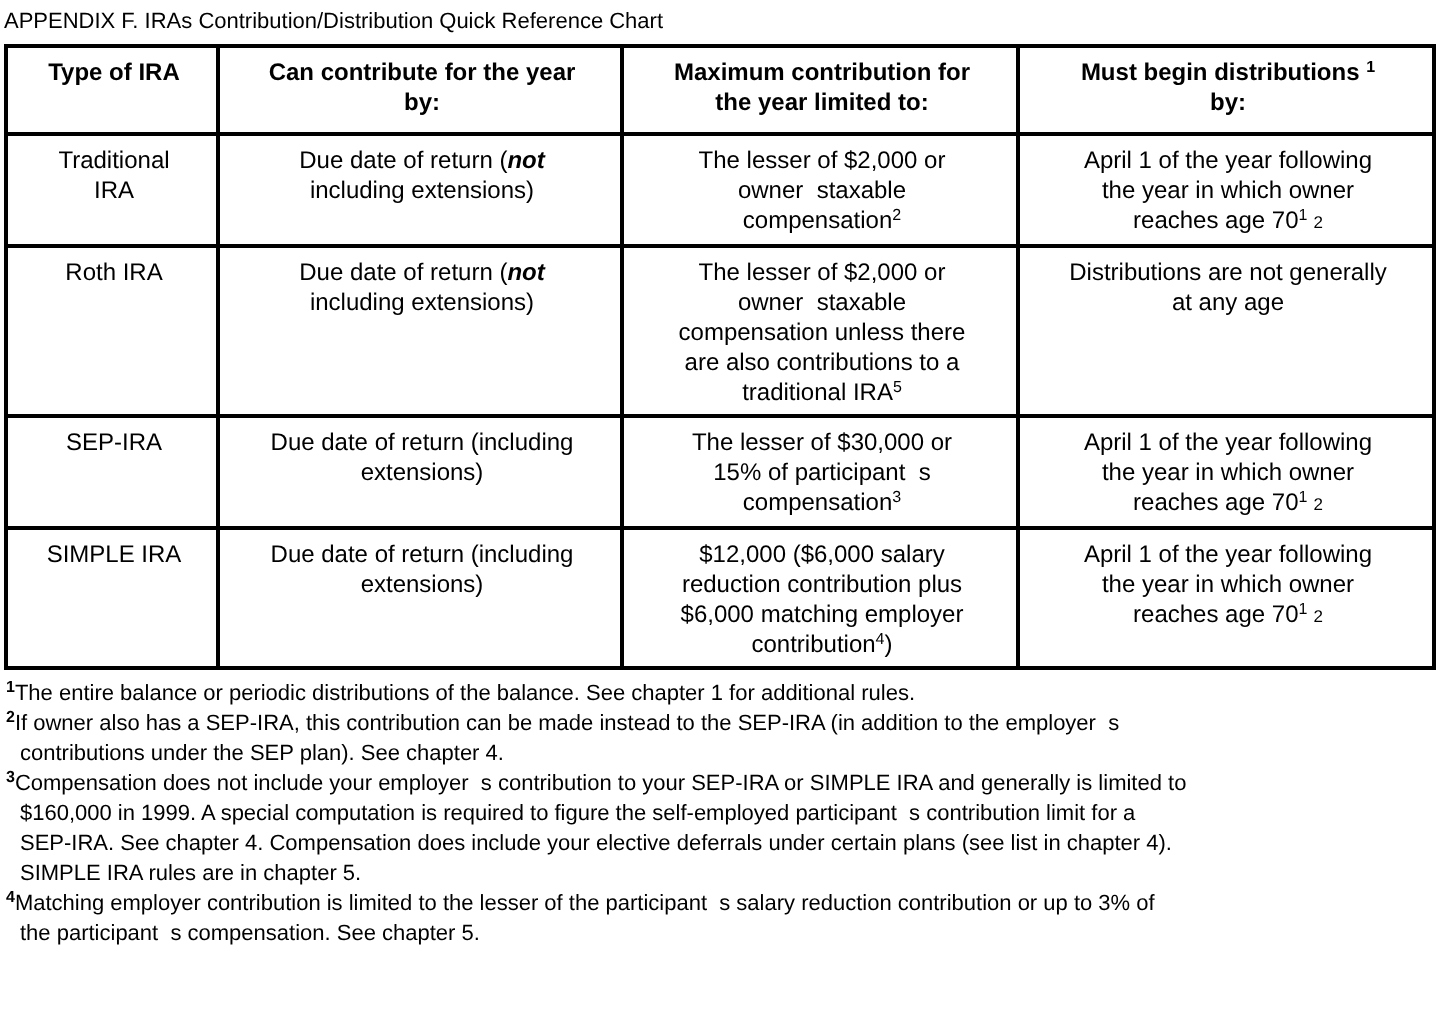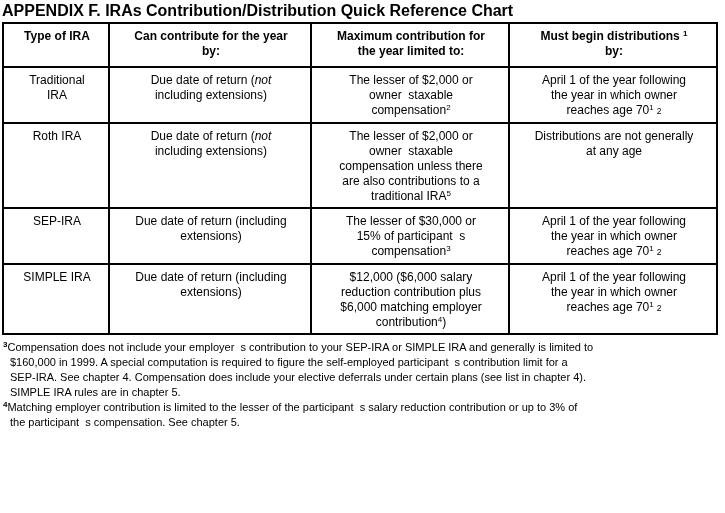--- a/index.html
+++ b/index.html
@@ -9,21 +9,21 @@
   }
   *{box-sizing:border-box;margin:0;padding:0;}
   html,body{background:var(--bg);}
   body{
     width:725px;height:513px;overflow:hidden;
     font-family:"Liberation Sans","DejaVu Sans",sans-serif;
     color:var(--text);
   }
   .page{width:725px;height:513px;padding:2px 0 0 2px;}
   .title{
-    font-size:16px;font-weight:bold;line-height:18px;
+    font-size:11px;font-weight:normal;line-height:18px;
     margin:0 0 2px 0;letter-spacing:0px;
   }
   table.ref{
     border-collapse:collapse;table-layout:fixed;width:714px;
     border:2px solid var(--border);
   }
   col.c1{width:106px;}
   col.c2{width:202px;}
   col.c3{width:198px;}
   col.c4{width:208px;}
@@ -37,21 +37,21 @@
   th{font-weight:bold;}
   tr.hrow{height:44px;}
   tr.r0{height:42px;}
   tr.r1{height:83px;}
   tr.r2{height:50px;}
   tr.r3{height:62px;}
   sup{
     font-size:8px;line-height:0;
     position:relative;top:0.5px;vertical-align:super;
   }
-  .bold-italic{font-weight:normal;font-style:italic;}
+  .bold-italic{font-weight:bold;font-style:italic;}
   .half{font-size:8.5px;margin-left:3px;}
   .footnotes{margin:5px 2px 0 1px;width:718px;}
   p.fn{
     font-size:11px;line-height:15px;
     padding-left:7px;text-indent:-7px;
     white-space:pre-wrap;
   }
   sup.fnm{font-weight:bold;}
 </style>
 </head>
@@ -124,20 +124,23 @@
 $6,000 matching employer
 contribution</span><sup>4</sup><span>)</span></td>
         <td><span>April 1 of the year following
 the year in which owner
 reaches age 70</span><sup>1</sup><span class="half">2</span></td>
       </tr>
     </tbody>
   </table>
 
   <div class="footnotes">
+    <p class="fn"><sup class="fnm">1</sup><span class="fnt">The entire balance or periodic distributions of the balance. See chapter 1 for additional rules.</span></p>
+    <p class="fn"><sup class="fnm">2</sup><span class="fnt">If owner also has a SEP-IRA, this contribution can be made instead to the SEP-IRA (in addition to the employer  s
+contributions under the SEP plan). See chapter 4.</span></p>
     <p class="fn"><sup class="fnm">3</sup><span class="fnt">Compensation does not include your employer  s contribution to your SEP-IRA or SIMPLE IRA and generally is limited to
 $160,000 in 1999. A special computation is required to figure the self-employed participant  s contribution limit for a
 SEP-IRA. See chapter 4. Compensation does include your elective deferrals under certain plans (see list in chapter 4).
 SIMPLE IRA rules are in chapter 5.</span></p>
     <p class="fn"><sup class="fnm">4</sup><span class="fnt">Matching employer contribution is limited to the lesser of the participant  s salary reduction contribution or up to 3% of
 the participant  s compensation. See chapter 5.</span></p>
   </div>
 
 </div>
 

